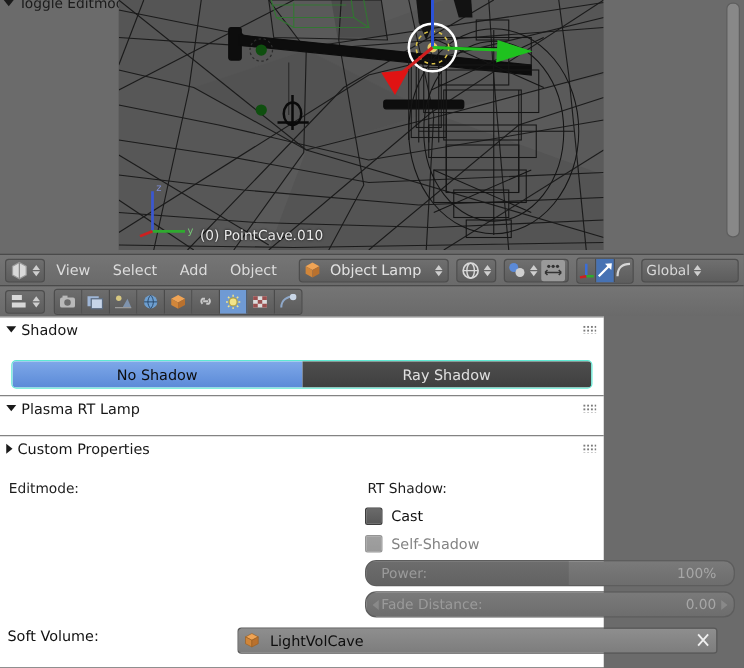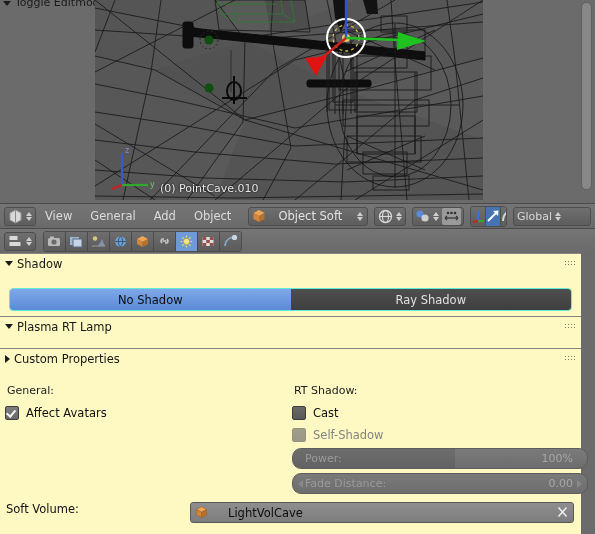--- a/index.html
+++ b/index.html
@@ -52,21 +52,21 @@
   .proprow{position:absolute;left:0;top:228px;width:595px;height:25px;
      background:linear-gradient(to bottom,#757575,#6a6a6a);
      border-top:1px solid #4a4a4a;display:flex;align-items:center;padding:0 4px;box-sizing:border-box;}
   .tabgroup{display:flex;margin-left:7px;border-radius:3px;overflow:hidden;border:1px solid #4d4d4d;}
   .tabgroup > div{width:21px;height:19px;display:flex;align-items:center;justify-content:center;
      background:linear-gradient(to bottom,#6d6d6d,#5b5b5b);border-right:1px solid #4b4b4b;}
   .tabgroup > div:last-child{border-right:none;}
   .tabgroup > div.on{background:#6f9ad4;}
 
   
-  .propbody{position:absolute;left:0;top:253px;width:581px;height:281px;background:#fef9c3;}
+  .propbody{position:absolute;left:0;top:253px;width:483px;height:281px;background:#ffffff;}
   .panel-head{position:relative;height:19px;display:flex;align-items:center;
      padding-left:5px;font-size:11.5px;color:#161616;border-top:1px solid #838383;}
   .grip{position:absolute;right:6px;top:6px;width:11px;height:7px;
      background-image:radial-gradient(#4f4f4f 40%,transparent 41%);
      background-size:3px 3px;opacity:.75;}
   .shadow-toggle{display:flex;height:21px;margin:15px 9px 0 9px;border-radius:4px;overflow:hidden;
      border:1px solid #5eead4;}
   .shadow-toggle > div{flex:1;display:flex;align-items:center;justify-content:center;
      font-size:11.5px;color:#f0f0f0;}
   .shadow-toggle > div.sel{background:linear-gradient(to bottom,#7ea8e8,#5b8ad8);color:#0d0d0d;}
@@ -95,21 +95,21 @@
   .field .fval{position:relative;margin-left:auto;padding-right:14px;font-size:11px;color:#a7a7a7;}
   .field .arl,.field .arr{position:absolute;top:6px;width:0;height:0;
      border-top:4px solid transparent;border-bottom:4px solid transparent;opacity:.55;}
   .field .arl{left:5px;border-right:5px solid #9a9a9a;}
   .field .arr{right:5px;border-left:5px solid #9a9a9a;}
 
   .softrow{position:absolute;left:0;bottom:12px;width:595px;height:20px;display:flex;align-items:flex-start;}
   .softlbl{width:190px;padding-left:6px;font-size:11.5px;color:#101010;box-sizing:border-box;}
   .objfield{flex:1;margin-right:21px;height:19px;border-radius:3px;display:flex;align-items:center;
      background:linear-gradient(to bottom,#8e8e8e,#7d7d7d);border:1px solid #585858;position:relative;}
-  .objfield .txt{font-size:11.5px;color:#0d0d0d;padding-left:20px;}
+  .objfield .txt{font-size:11.5px;color:#0d0d0d;padding-left:8px;}
   .xbtn{position:absolute;right:5px;top:3px;width:11px;height:12px;}
   svg{display:block;}
 </style>
 </head>
 <body>
 
 <div class="app">
 
   <div class="viewport-area">
 
@@ -253,31 +253,31 @@
       <svg width="15" height="15" viewBox="0 0 15 15">
           <path d="M7.5,1 L13,4 L13,11 L7.5,14 L2,11 L2,4 Z" fill="#d9d9d9" stroke="#9a9a9a"></path>
           <path d="M7.5,1 L7.5,14" stroke="#8a8a8a"></path>
         </svg>
       <span class="updown">
           <i class="u"></i>
           <i class="d"></i>
         </span>
     </div>
     <div class="menu-item">View</div>
-    <div class="menu-item">General</div>
+    <div class="menu-item">Select</div>
     <div class="menu-item">Add</div>
     <div class="menu-item">Object</div>
 
     <div class="btn3d modebox">
       <svg width="14" height="14" viewBox="0 0 14 14">
           <path d="M7,1 L12.5,4 L7,7 L1.5,4 Z" fill="#f0a455"></path>
           <path d="M1.5,4 L7,7 L7,13 L1.5,10 Z" fill="#d1863a"></path>
           <path d="M12.5,4 L7,7 L7,13 L12.5,10 Z" fill="#b9712e"></path>
         </svg>
-      <span class="lbl">Object Soft</span>
+      <span class="lbl">Object Lamp</span>
       <span class="updown">
           <i class="u"></i>
           <i class="d"></i>
         </span>
     </div>
 
     <div class="btn3d" style="margin-left:6px;">
       <svg width="15" height="15" viewBox="0 0 15 15">
           <circle cx="7.5" cy="7.5" r="6" fill="none" stroke="#d9d9d9" stroke-width="1.3"></circle>
           <path d="M1.5,7.5 L13.5,7.5" stroke="#d9d9d9" stroke-width="1.1"></path>
@@ -453,25 +453,21 @@
 
     <div class="panel-head" style="margin-top:12px;">
       <span class="tri right"></span>
       <span>Custom Properties</span>
       <span class="grip"></span>
     </div>
 
     <div class="cols" style="height:160px;margin-top:16px;">
 
       <div class="colL">
-        <div class="grp-label">General:</div>
-        <div class="chkrow">
-          <span class="chk checked"></span>
-          <span class="chklbl">Affect Avatars</span>
-        </div>
+        <div class="grp-label">Editmode:</div>
       </div>
 
       <div class="colR">
         <div class="grp-label">RT Shadow:</div>
 
         <div class="chkrow">
           <span class="chk"></span>
           <span class="chklbl">Cast</span>
         </div>
         <div class="chkrow">

